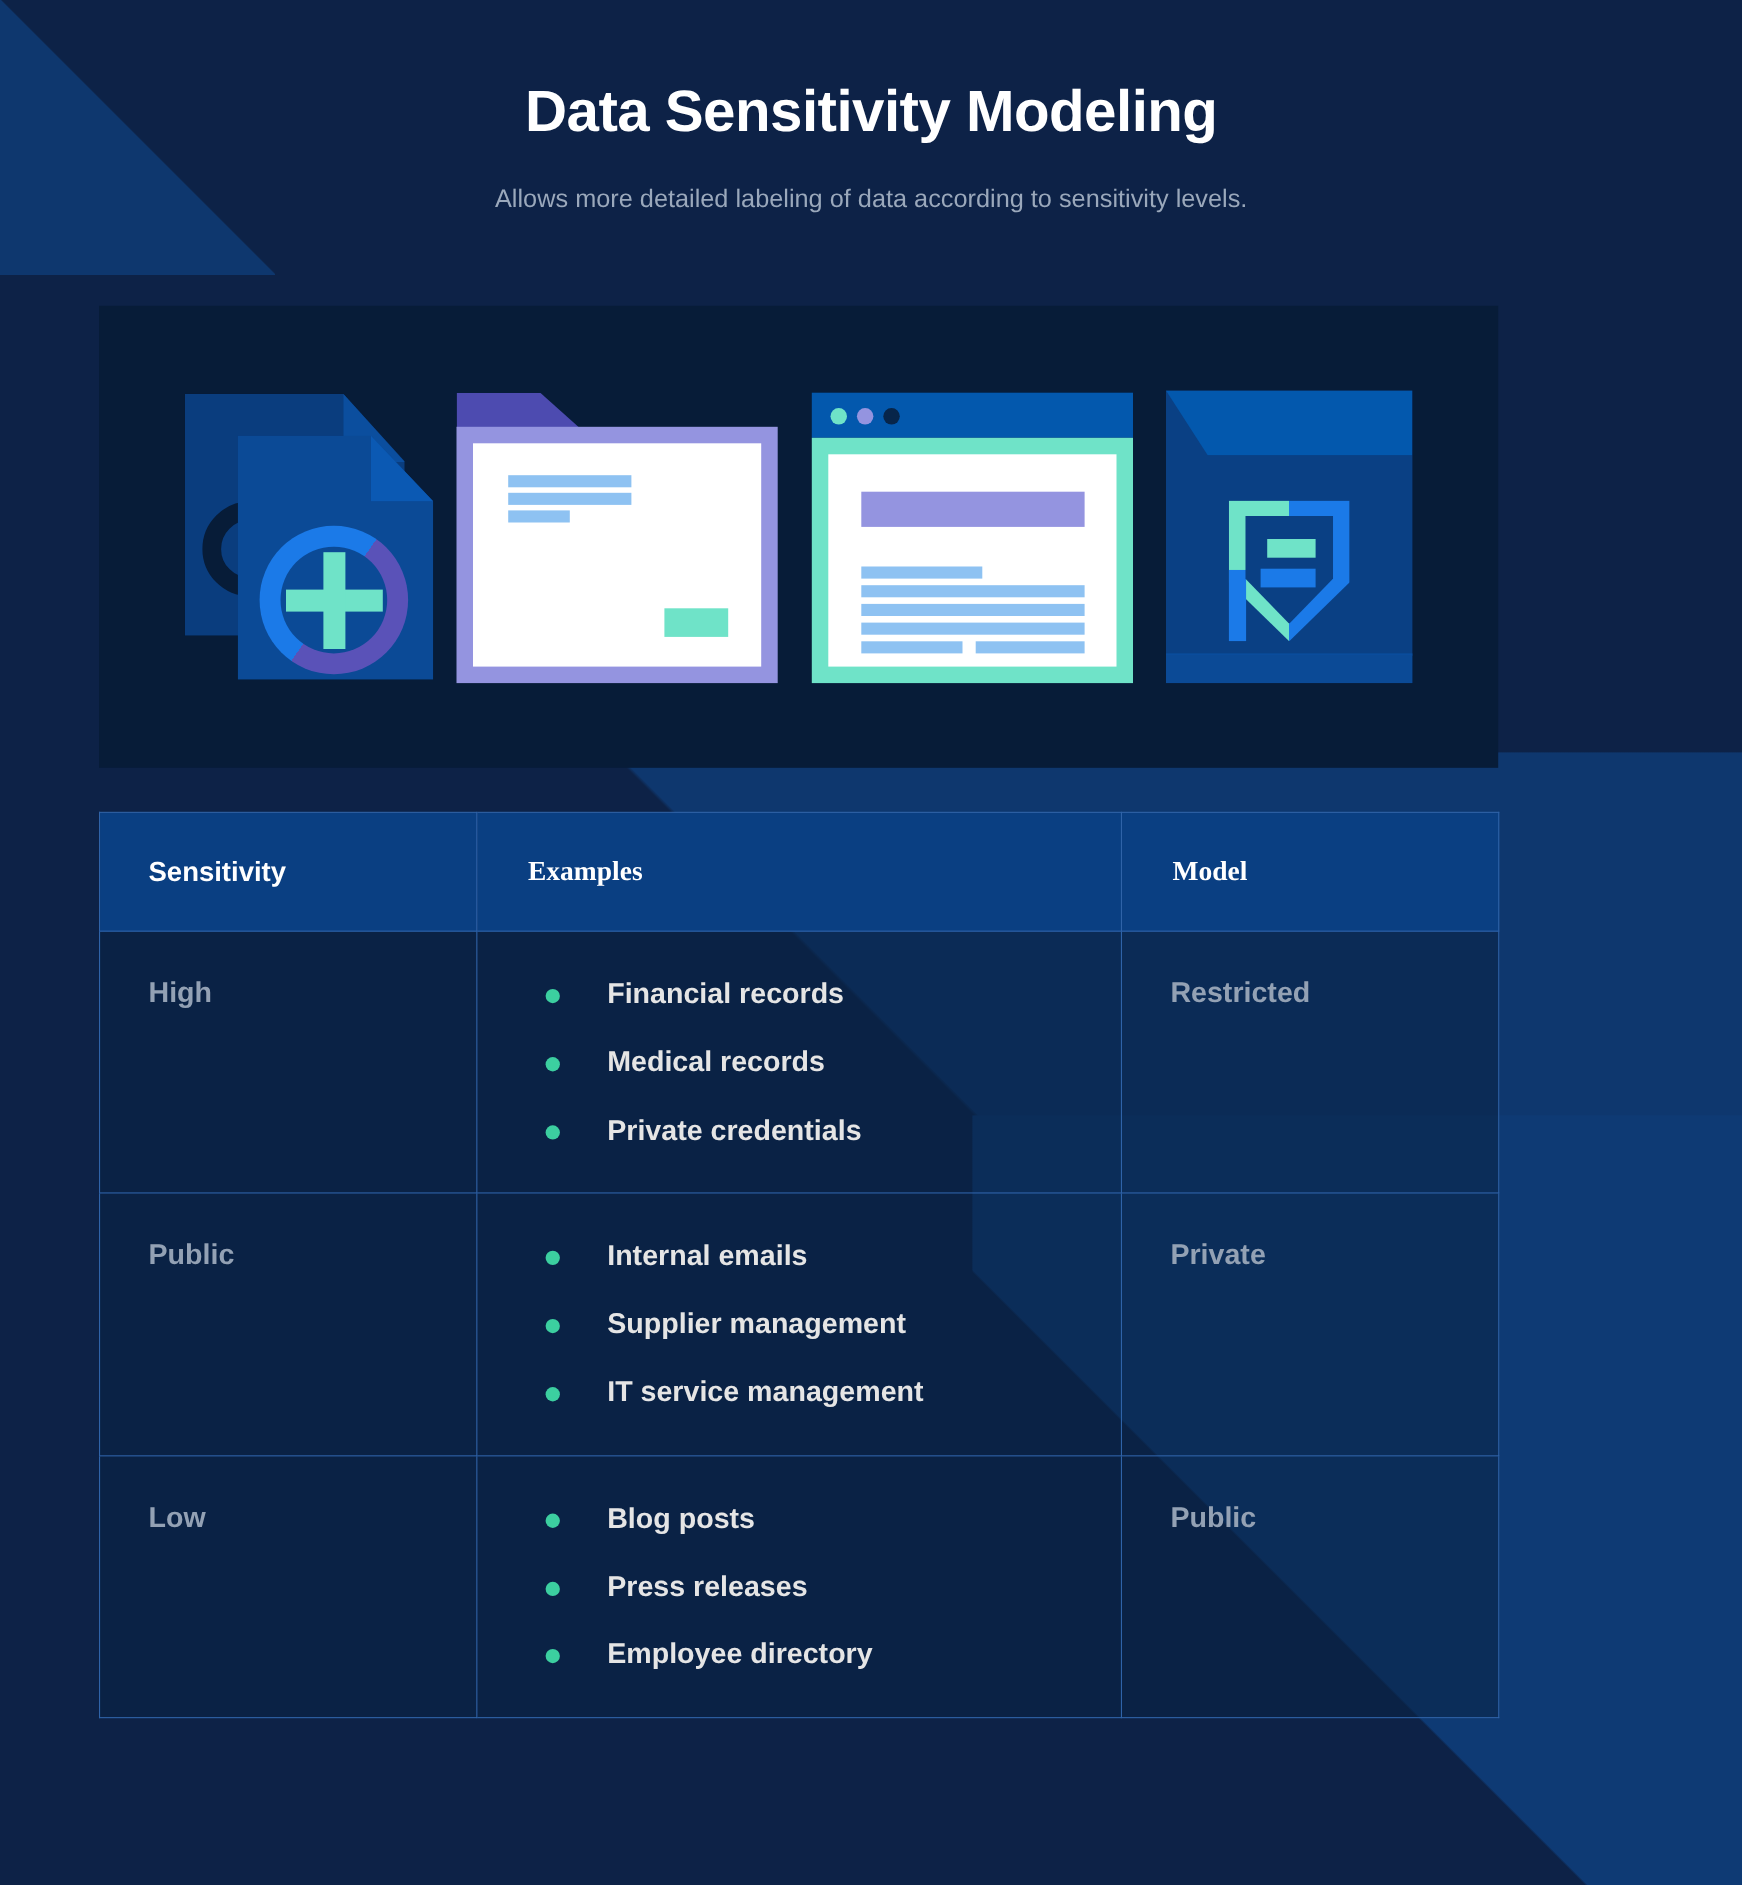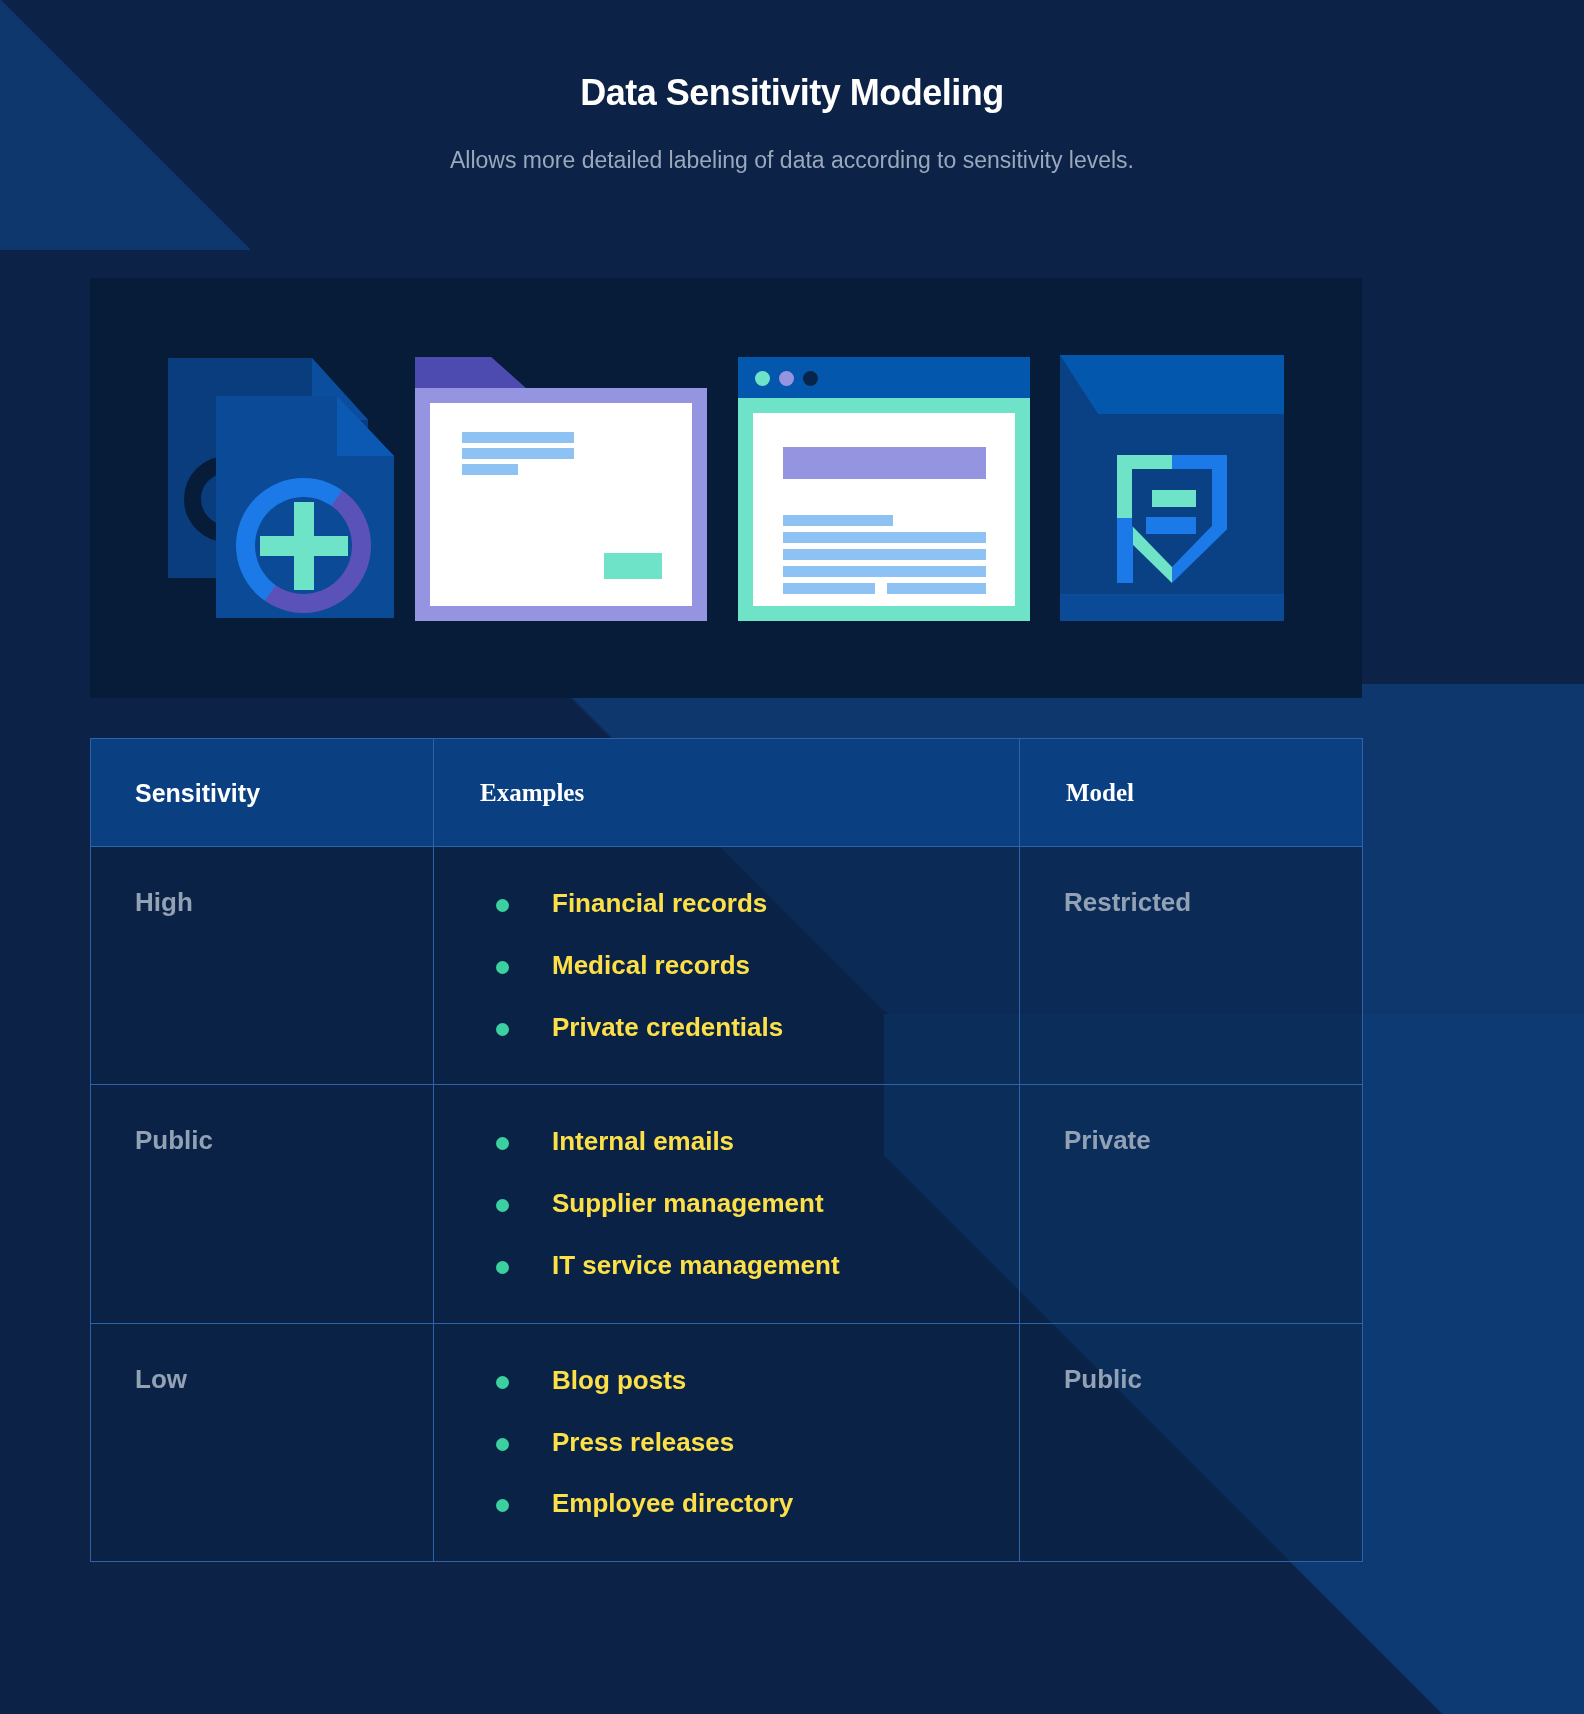--- a/index.html
+++ b/index.html
@@ -61,21 +61,21 @@
     width: 1584px;
     height: 1714px;
   }
 
   .header {
     padding-top: 72px;
     text-align: center;
   }
   .title {
     color: #ffffff;
-    font-size: 36px;
+    font-size: 53px;
     font-weight: bold;
     letter-spacing: -0.5px;
     line-height: 1.15;
   }
   .subtitle {
     margin-top: 34px;
     color: #9aa8bb;
     font-size: 23px;
     font-weight: 400;
   }
@@ -310,21 +310,21 @@
   .col3 { width: 343px; }
 
   td.examples { padding: 34px 0 34px 46px; }
 
   ul.bullets { list-style: none; }
   ul.bullets li {
     position: relative;
     padding-left: 74px;
     margin: 0 0 28px 0;
     font-size: 26px;
-    color: #fde047;
+    color: #e5e5e5;
     line-height: 1.3;
   }
   ul.bullets li:last-child { margin-bottom: 0; }
   ul.bullets li .bullet-dot {
     position: absolute;
     left: 18px;
     top: 12px;
     width: 13px;
     height: 13px;
     border-radius: 50%;

